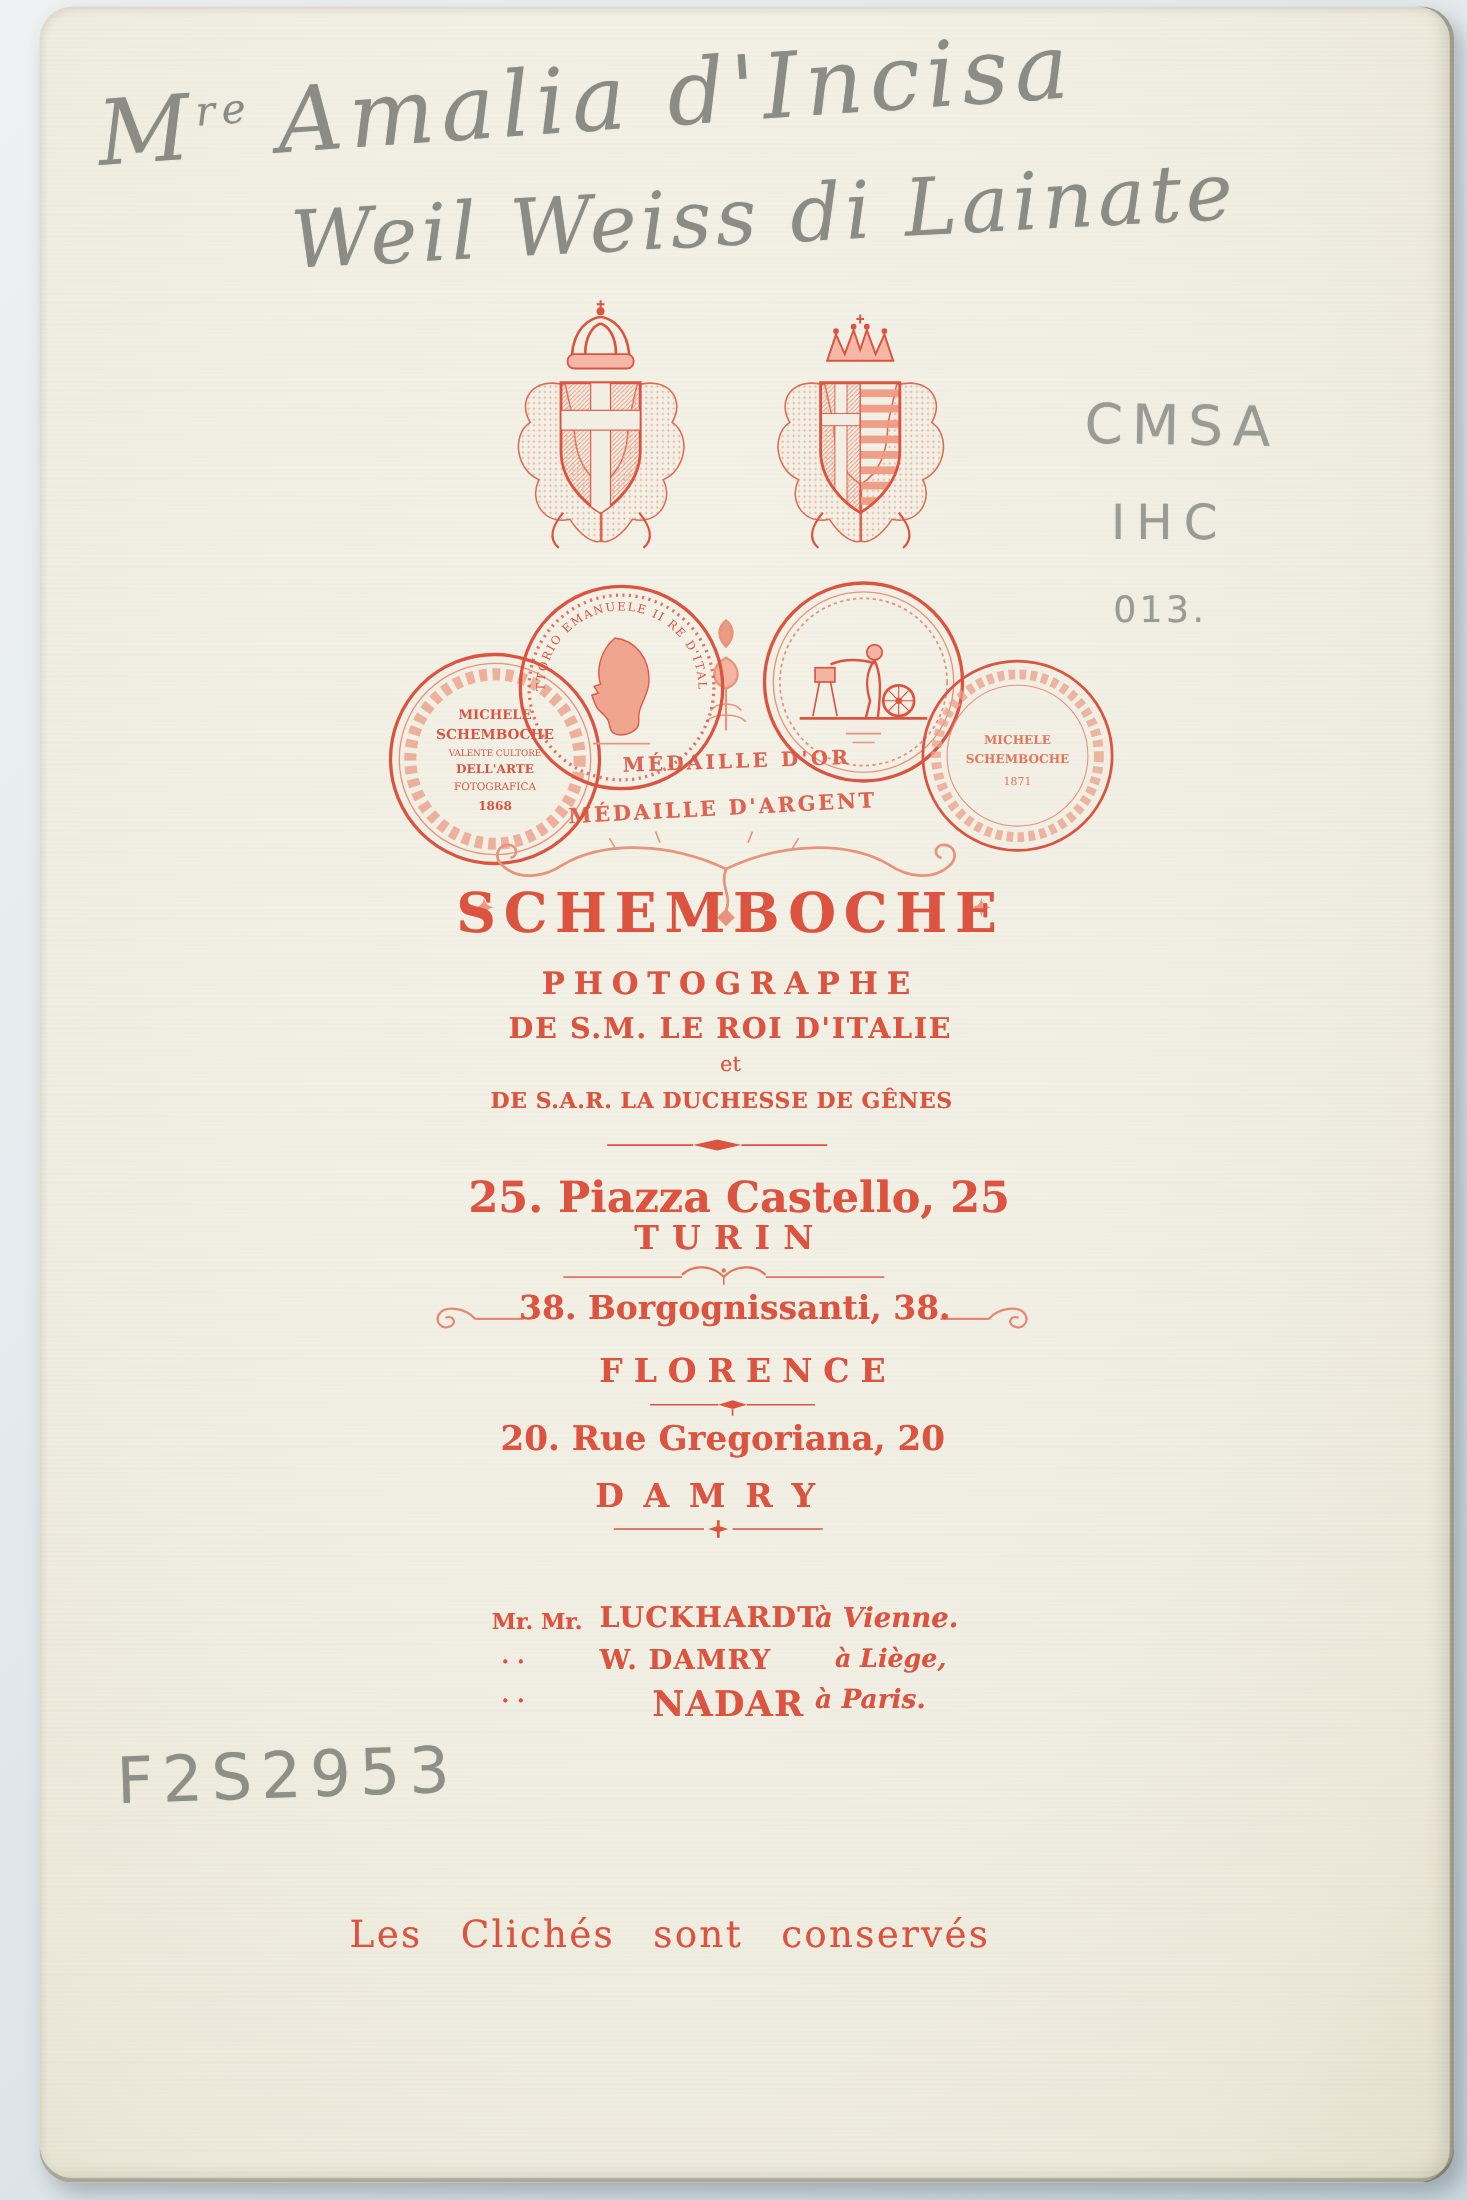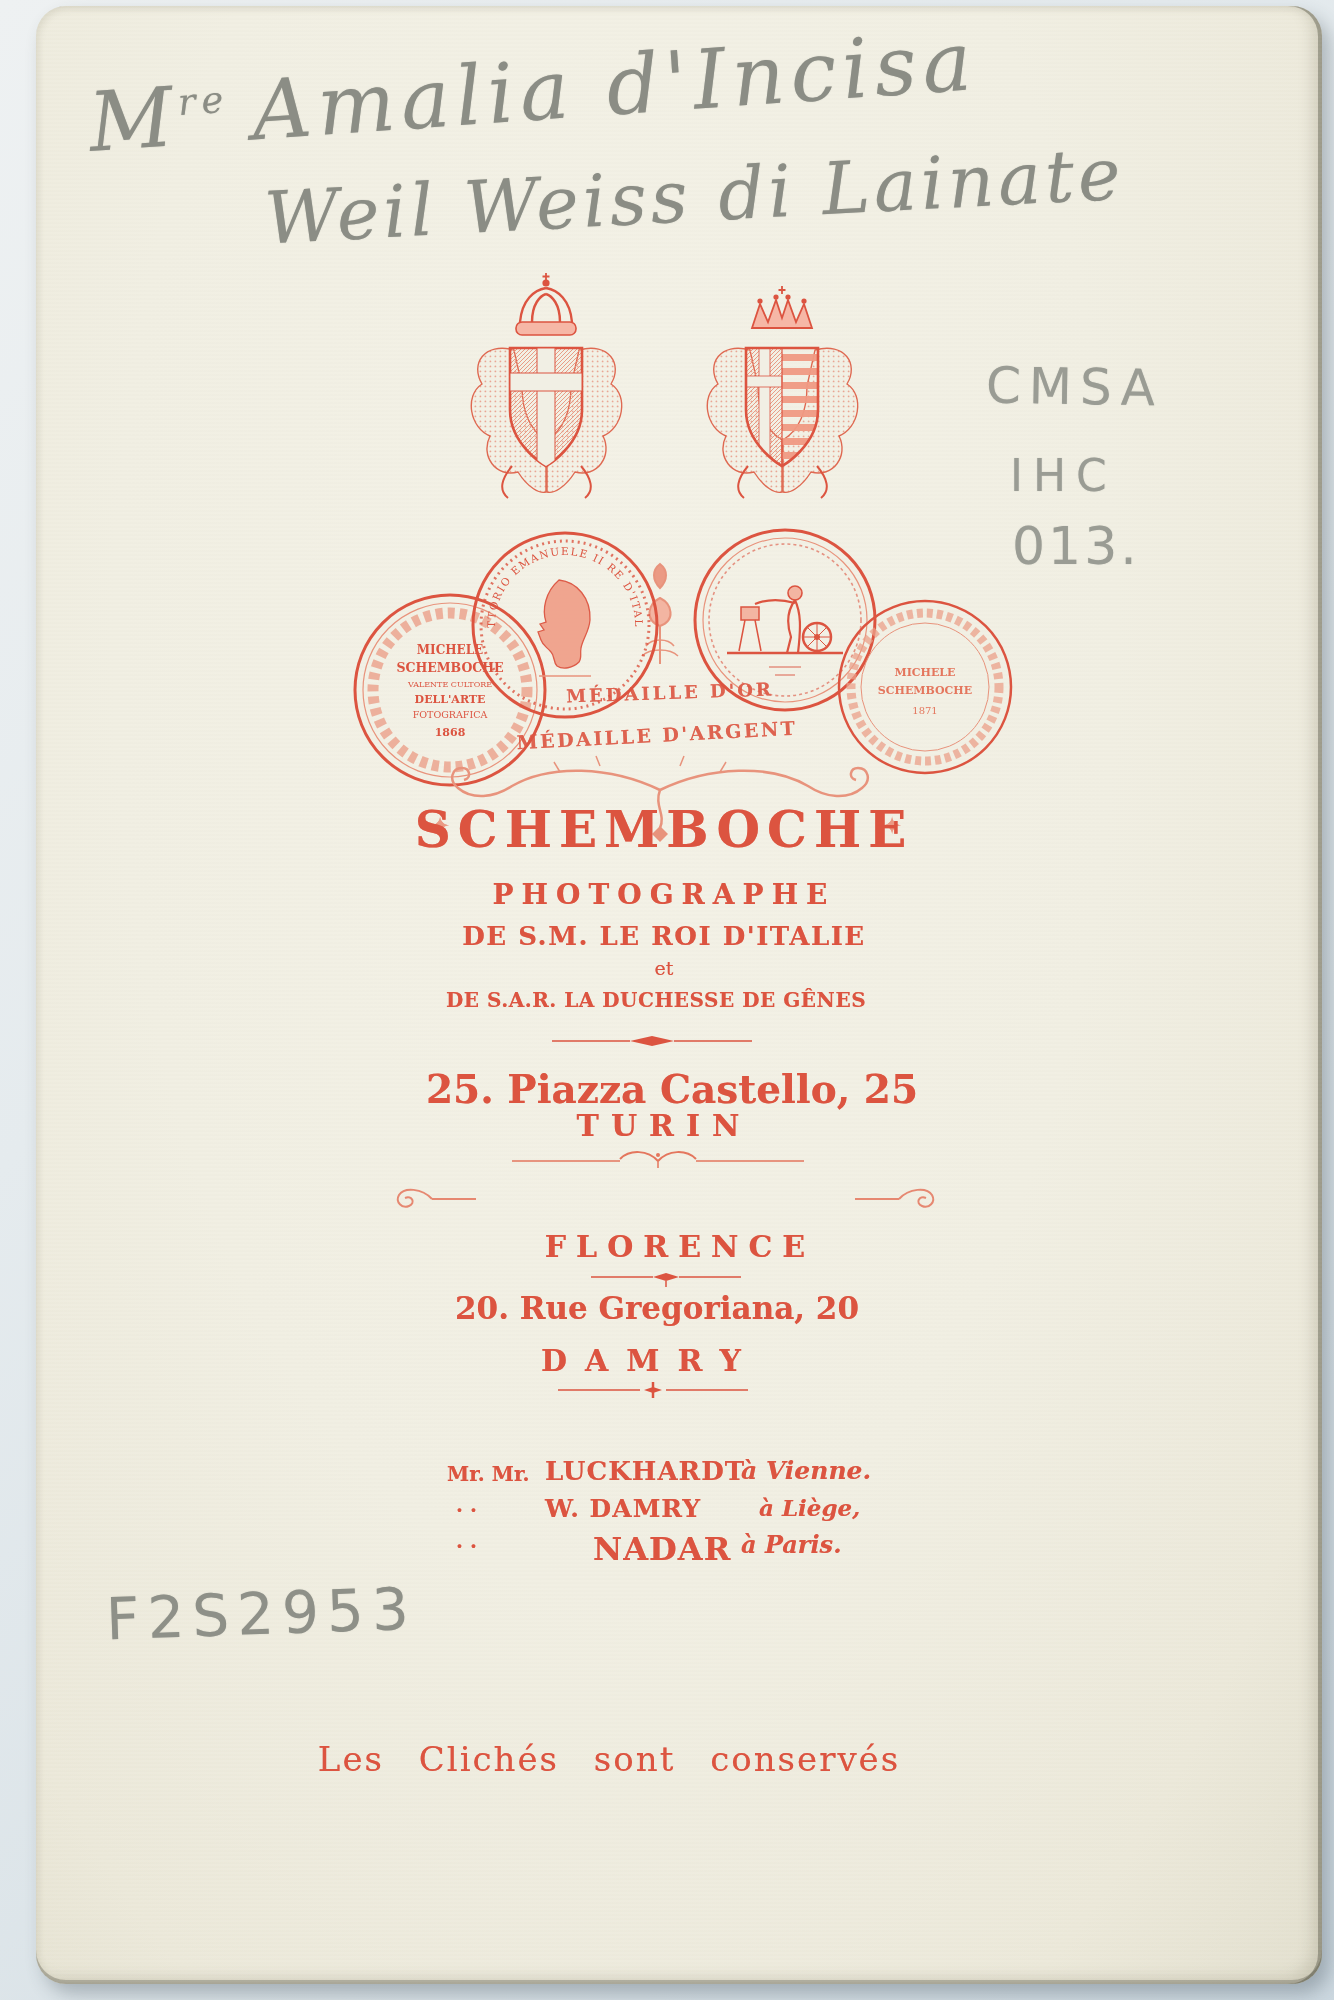--- a/index.html
+++ b/index.html
@@ -51,21 +51,21 @@
 <div class="scene">
   <div class="card">
 
     <div class="abs hand" style="left:52px;top:38px;font-size:82px;letter-spacing:6px;transform:rotate(-4deg);">
       <span>M</span><sup>re</sup><span style="margin-left:22px;">Amalia d'Incisa</span>
     </div>
     <div class="abs hand" style="left:228px;top:148px;font-size:72px;letter-spacing:4px;transform:rotate(-3deg);">Weil Weiss di Lainate</div>
 
     <div class="abs pencil-print" style="left:950px;top:352px;font-size:50px;letter-spacing:8px;transform:rotate(1deg);">CMSA</div>
     <div class="abs pencil-print" style="left:974px;top:444px;font-size:44px;letter-spacing:10px;">IHC</div>
-    <div class="abs pencil-print" style="left:976px;top:510px;font-size:52px;letter-spacing:3px;">013.</div>
+    <div class="abs pencil-print" style="left:976px;top:528px;font-size:33px;letter-spacing:3px;">013.</div>
 
     <svg class="abs" style="left:408px;top:264px;" width="205" height="250" viewBox="0 0 205 250">
       <defs>
         <pattern id="dotsA" width="5" height="5" patternUnits="userSpaceOnUse">
             <circle cx="1.4" cy="1.4" r="0.9" fill="#dd5b42" opacity="0.55"></circle>
           </pattern>
         <pattern id="hatchA" width="4" height="4" patternUnits="userSpaceOnUse">
             <path d="M0,4 L4,0" stroke="#e8937c" stroke-width="0.9"></path>
           </pattern>
         <clipPath id="shA">
@@ -225,20 +225,21 @@
         <path d="M150,15 V22" stroke-width="1.5"></path>
       </g>
     </svg>
 
     <svg class="abs" style="left:356px;top:1180px;" width="85" height="26" viewBox="0 0 85 26">
       <path d="M84,13 H40 M40,13 C30,2 12,1 7,9 C3,16 10,23 17,20 C24,17 20,9 13,12" stroke="#e4765d" stroke-width="2" fill="none" opacity="0.85"></path>
     </svg>
     <svg class="abs" style="left:818px;top:1180px;transform:scaleX(-1);" width="85" height="26" viewBox="0 0 85 26">
       <path d="M84,13 H40 M40,13 C30,2 12,1 7,9 C3,16 10,23 17,20 C24,17 20,9 13,12" stroke="#e4765d" stroke-width="2" fill="none" opacity="0.85"></path>
     </svg>
+    <div class="abs cx red-t serif-b" style="left:632px;top:1166px;font-size:30px;">38. Borgognissanti, 38.</div>
     <div class="abs cx red-t serif-b" style="left:644px;top:1223px;font-size:30px;letter-spacing:10px;">FLORENCE</div>
 
     <svg class="abs cx" style="left:630px;top:1264px;" width="150" height="18" viewBox="0 0 150 18">
       <path d="M0,7 H62 M88,7 H150" stroke="#dc5440" stroke-width="1.5"></path>
       <path d="M62,7 L75,3 L88,7 L75,11 Z" fill="#dc5440"></path>
       <path d="M75,11 V17" stroke="#dc5440" stroke-width="1.5"></path>
     </svg>
 
     <div class="abs cx red-t serif-b" style="left:621px;top:1284px;font-size:31px;">20. Rue Gregoriana, 20</div>
     <div class="abs cx red-t serif-b" style="left:614px;top:1337px;font-size:30px;letter-spacing:18px;">DAMRY</div>

